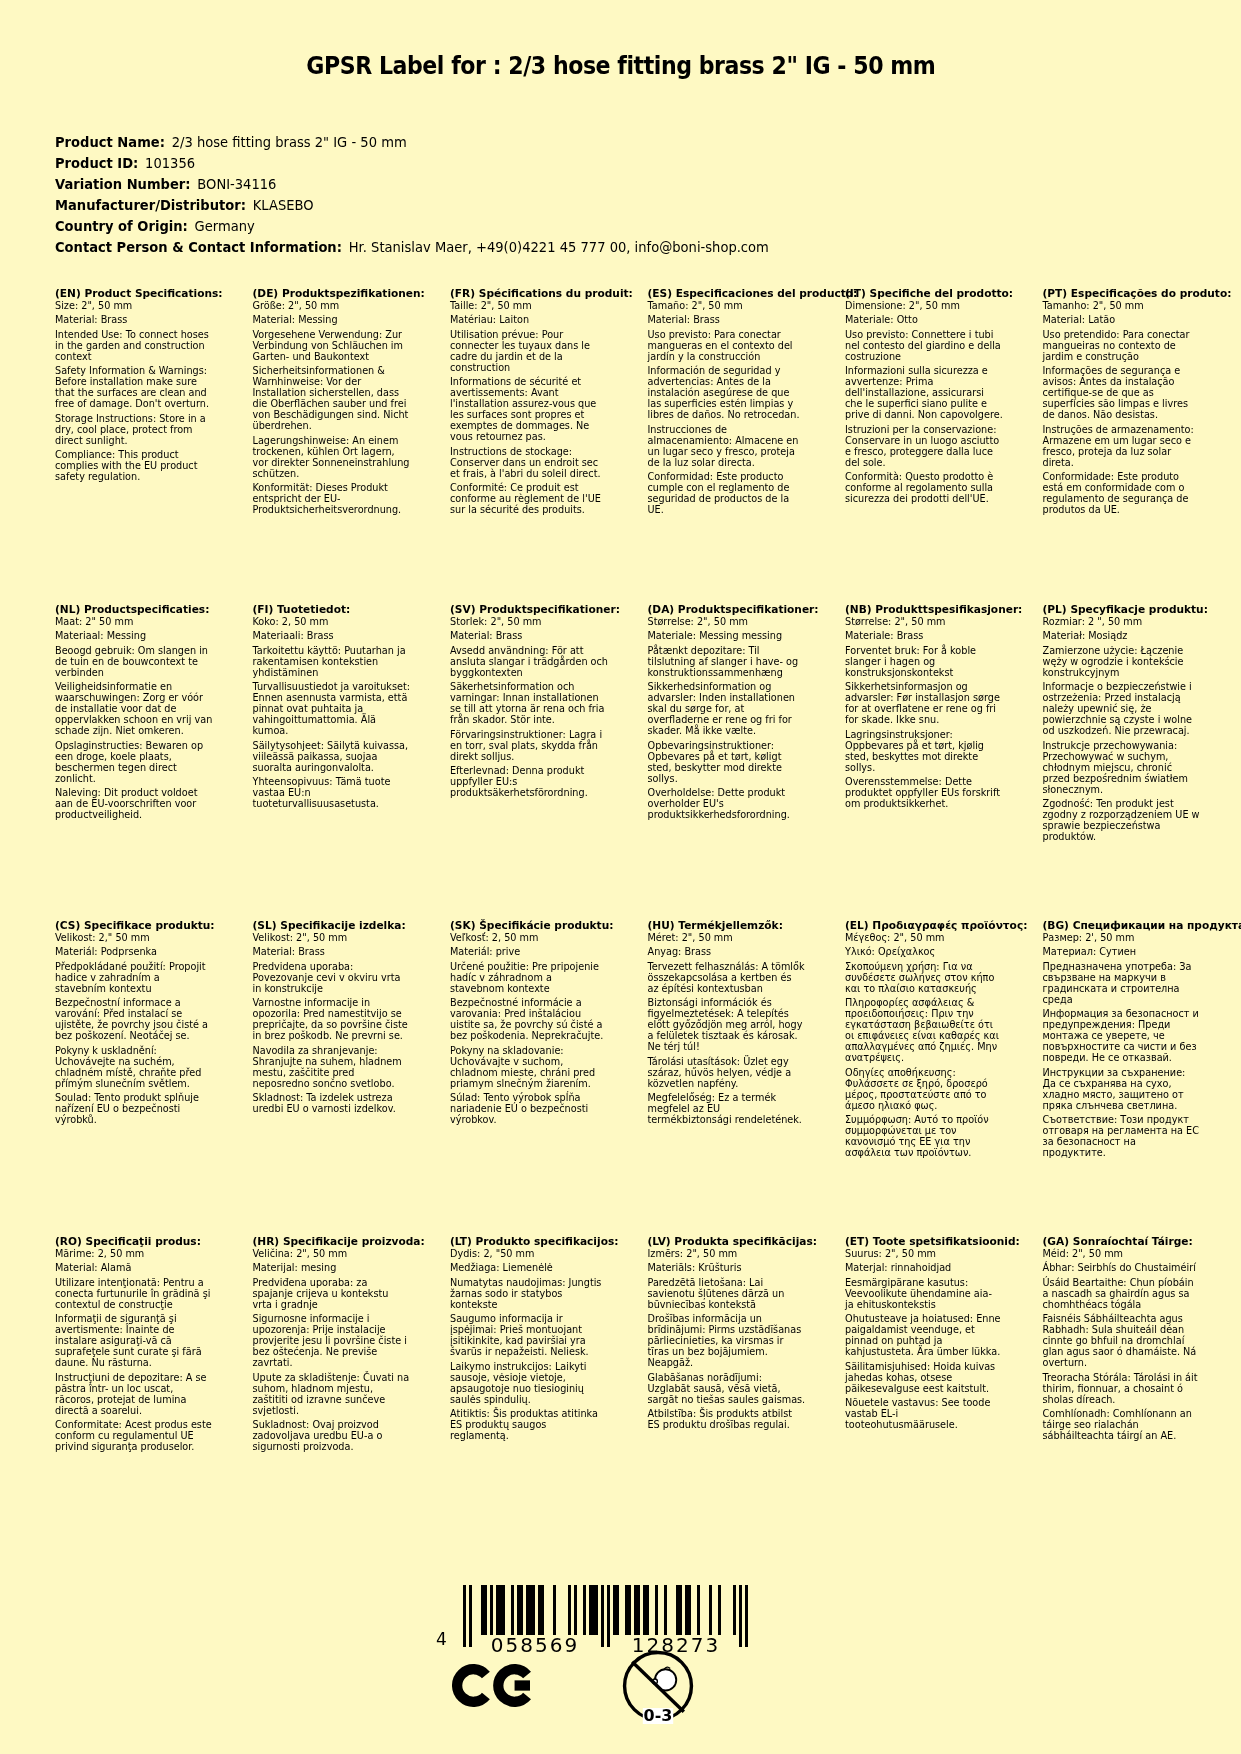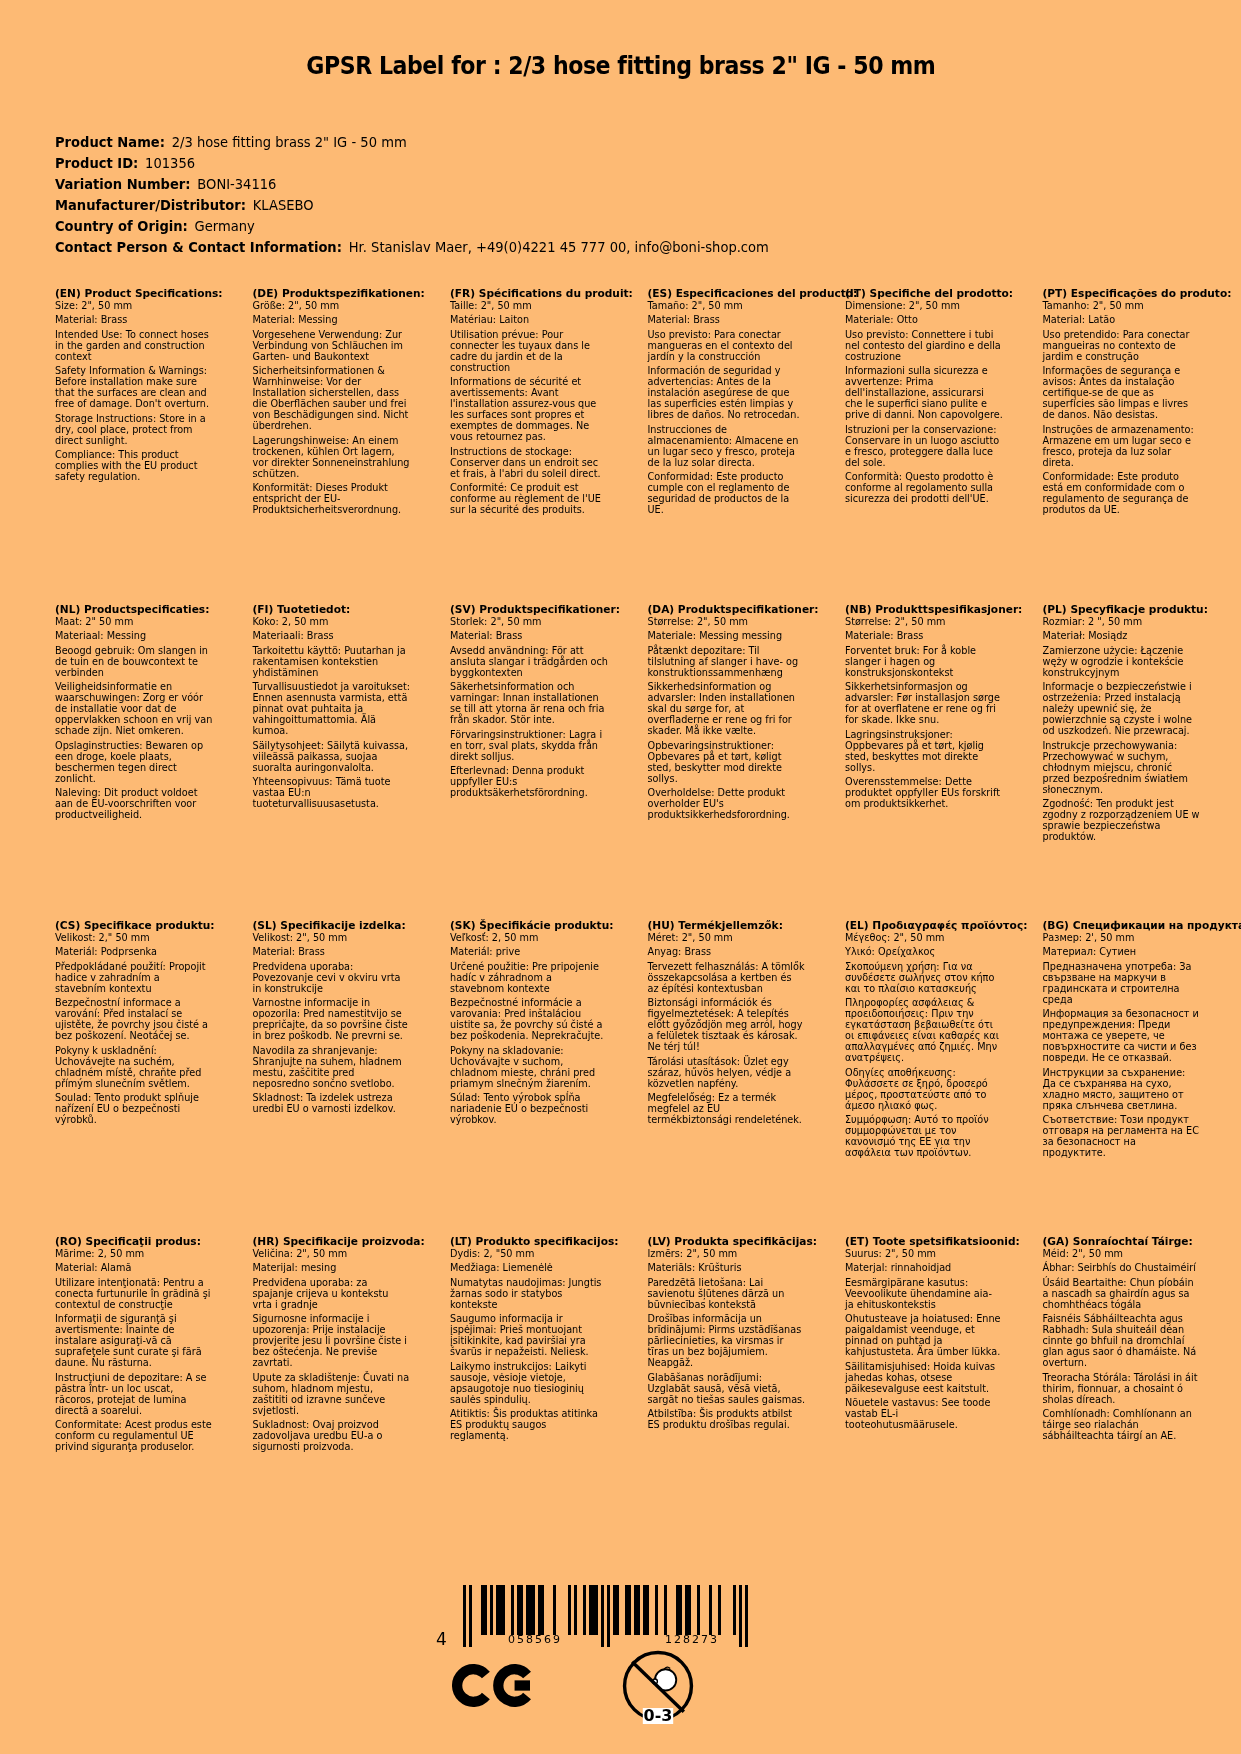--- a/index.html
+++ b/index.html
@@ -1,17 +1,17 @@
 <!DOCTYPE html>
 <html><head>
 <meta charset="utf-8">
 <style>
   html,body{margin:0;padding:0;background:#888;}
   .page{
-    position:relative;width:1241px;height:1754px;background:#fdba74;
+    position:relative;width:1241px;height:1754px;background:#fef9c3;
     margin:0 auto;font-family:"DejaVu Sans",sans-serif;color:#000;overflow:hidden;
   }
   .title{
     position:absolute;top:52px;left:0;width:100%;text-align:center;
     font-size:24px;font-weight:bold;letter-spacing:-0.5px;margin:0;
   }
   .title span{display:inline-block;transform:scaleX(0.92);transform-origin:center;}
   .product-info{
     position:absolute;left:55px;top:132px;font-size:13.5px;line-height:21px;
     transform:scaleX(0.97);transform-origin:left top;white-space:nowrap;
@@ -30,23 +30,23 @@
   .block p{
     margin:0 0 3.5px 0;font-size:9.7px;line-height:11px;width:158px;
   }
   
   .barcode{position:absolute;left:463px;top:1585px;width:285px;height:78px;}
   .bc-bars{display:flex;align-items:flex-start;height:62px;}
   .module{width:3px;height:50px;flex:0 0 3px;}
   .module.guard{height:62px;}
   .module.on{background:#000;}
   .bc-lead{position:absolute;left:-27px;top:44px;font-size:17px;}
-  .bc-num{position:absolute;top:48px;width:126px;text-align:center;font-size:11px;letter-spacing:2px;background:transparent;}
+  .bc-num{position:absolute;top:48px;width:126px;text-align:center;font-size:20px;letter-spacing:2px;background:transparent;}
   .bc-num-left{left:9px;}
-  .bc-num-right{left:166px;}
+  .bc-num-right{left:150px;}
   .ce-mark{position:absolute;left:452px;top:1662px;}
   .age-mark{position:absolute;left:620px;top:1648px;}
 </style>
 </head>
 <body>
 
 <div class="page">
 
   <h1 class="title"><span>GPSR Label for : 2/3 hose fitting brass 2" IG - 50 mm</span></h1>
 

